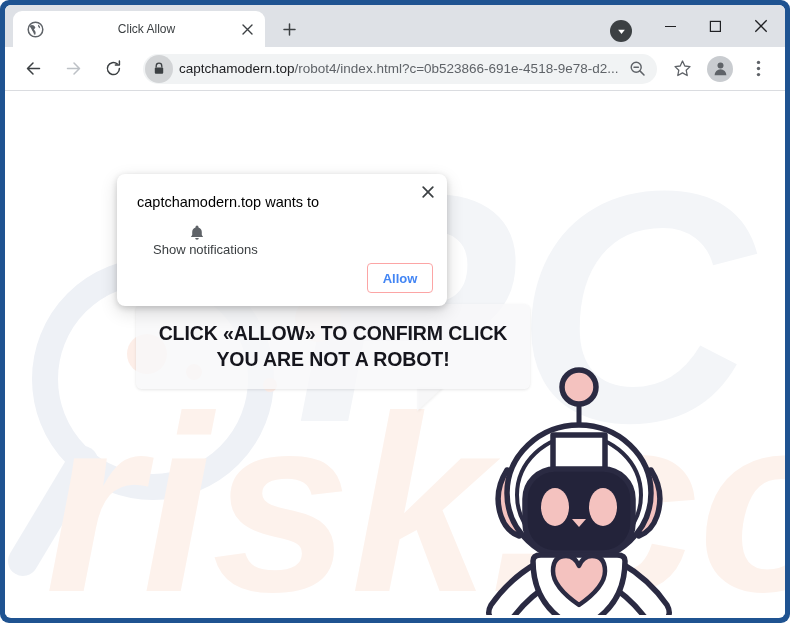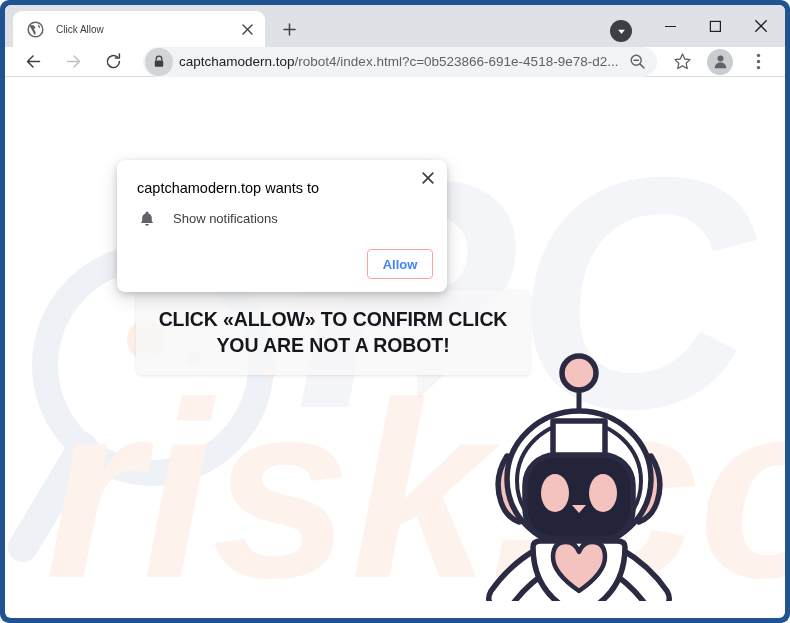--- a/index.html
+++ b/index.html
@@ -45,25 +45,26 @@
     align-items: center;
     padding: 0 8px 0 14px;
   }
   #tab-favicon {
     width: 17px; height: 17px;
     flex: 0 0 17px;
     margin-right: 12px;
   }
   #tab-title {
     flex: 1;
-    font-size: 10px;
+    font-size: 12px;
     color: #3c4043;
     white-space: nowrap;
     overflow: hidden;
     text-overflow: ellipsis;
+    text-align: center;
   }
   #tab-close {
     width: 20px; height: 20px;
     flex: 0 0 20px;
     display: flex; align-items: center; justify-content: center;
     border-radius: 50%;
   }
   #new-tab-button {
     width: 28px; height: 28px;
     margin-left: 10px; margin-bottom: 4px;
@@ -85,21 +86,21 @@
     width: 22px; height: 22px;
     border-radius: 50%;
     background: #3c4043;
     display: flex; align-items: center; justify-content: center;
     margin-right: 16px;
     margin-top: 10px;
   }
 
   
   #toolbar {
-    height: 30px;
+    height: 44px;
     background: #ffffff;
     display: flex;
     align-items: center;
     padding: 0 8px;
     border-bottom: 1px solid #dadce0;
   }
   .nav-btn {
     width: 30px; height: 30px;
     margin: 0 5px;
     display: flex; align-items: center; justify-content: center;
@@ -240,20 +241,21 @@
     position: absolute;
     left: 20px; top: 20px;
     font-size: 14.5px;
     color: #000000;
   }
   #notif-perm-row {
     position: absolute;
     left: 20px; top: 48px;
     display: flex;
     align-items: center;
+    flex-direction: column;
   }
   #bell-icon {
     width: 20px; height: 20px;
     flex: 0 0 20px;
     display: flex; align-items: center; justify-content: center;
   }
   #notif-perm-label {
     margin-left: 16px;
     font-size: 13px;
     color: #3c4043;

